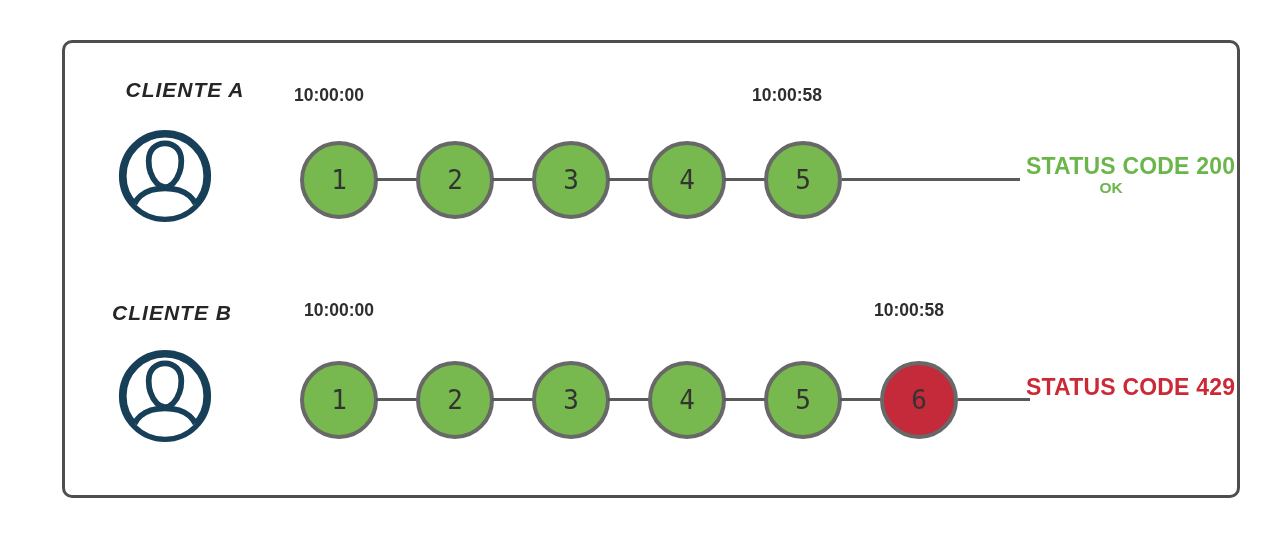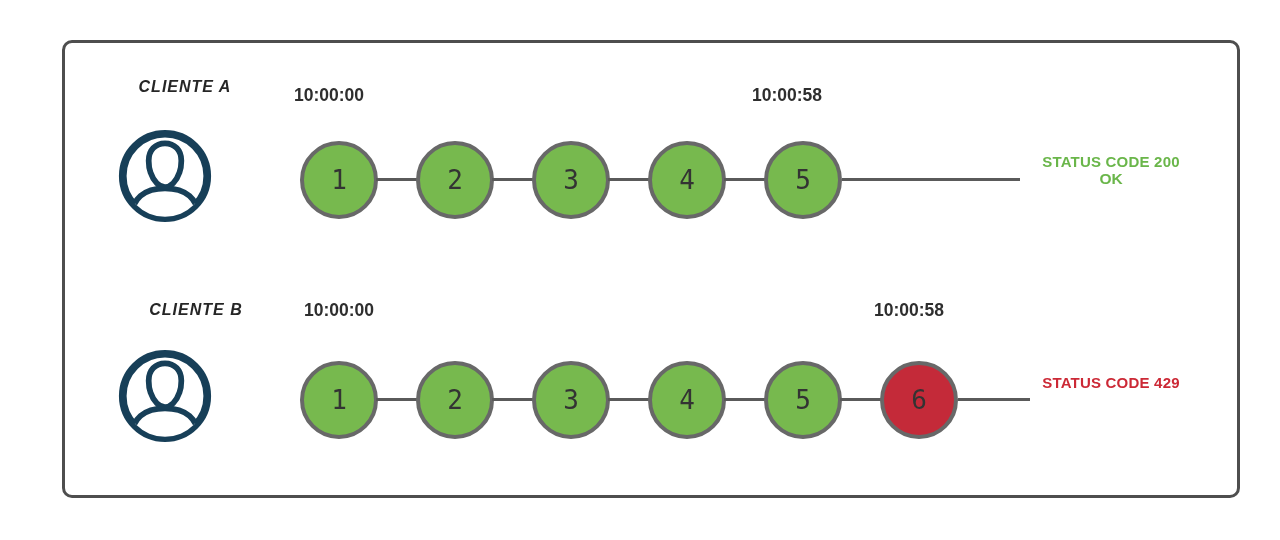--- a/index.html
+++ b/index.html
@@ -18,21 +18,21 @@
     border: 3px solid #4e4e4e;
     border-radius: 10px;
     background: #ffffff;
   }
   .client-label {
     position: absolute;
     width: 160px;
     text-align: center;
     font-style: italic;
     font-weight: 700;
-    font-size: 16px;
+    font-size: 21px;
     letter-spacing: 1px;
     color: #262626;
     white-space: nowrap;
   }
   .avatar {
     position: absolute;
     width: 96px; height: 96px;
   }
   .avatar svg { display: block; width: 100%; height: 100%; }
   .timestamp {
@@ -71,21 +71,21 @@
     height: 3px;
   }
   .status-block {
     position: absolute;
     width: 170px;
     text-align: center;
     font-weight: 700;
     line-height: 1.15;
   }
   .status-line1 {
-    font-size: 15px;
+    font-size: 23px;
     letter-spacing: 0.2px;
     white-space: nowrap;
   }
   .status-line2 {
     font-size: 15.5px;
     margin-top: 0;
     white-space: nowrap;
   }
 </style>
 </head>
@@ -138,21 +138,21 @@
         <span class="req-num">5</span>
       </div>
       <div class="tail" style="left: 542px; width: 178px; background: rgb(90, 90, 90);"></div>
     </div>
 
   <div class="status-block" style="left: 1026px; top: 153px; color: rgb(106, 182, 74);">
     <div class="status-line1">STATUS CODE 200</div>
     <div class="status-line2">OK</div>
   </div>
 
-  <div class="client-label" style="left:116px; top:301px;">CLIENTE B</div>
+  <div class="client-label" style="left:92px; top:301px;">CLIENTE B</div>
 
   <div class="avatar" style="left: 117px; top: 348px; color: rgb(23, 63, 88);">
     <svg viewBox="0 0 100 100">
       <circle cx="50" cy="50" r="44" fill="#ffffff" stroke="currentColor" stroke-width="8"></circle>
       <g clip-path="url(#avclip)">
         <path d="M14,99 C14,72 30,63 50,63 C70,63 86,72 86,99 Z" fill="#ffffff" stroke="currentColor" stroke-width="6" stroke-linejoin="round"></path>
         <path d="M50,16 C40,16 33,23 33,34 C33,38 33.5,42.5 35,46.5 C36.5,51 38.5,54.5 41.5,57.5 C44.3,60.2 47,61.5 50,61.5 C53,61.5 55.7,60.2 58.5,57.5 C61.5,54.5 63.5,51 65,46.5 C66.5,42.5 67,38 67,34 C67,23 60,16 50,16 Z" fill="#ffffff" stroke="currentColor" stroke-width="6"></path>
       </g>
     </svg>
   </div>

